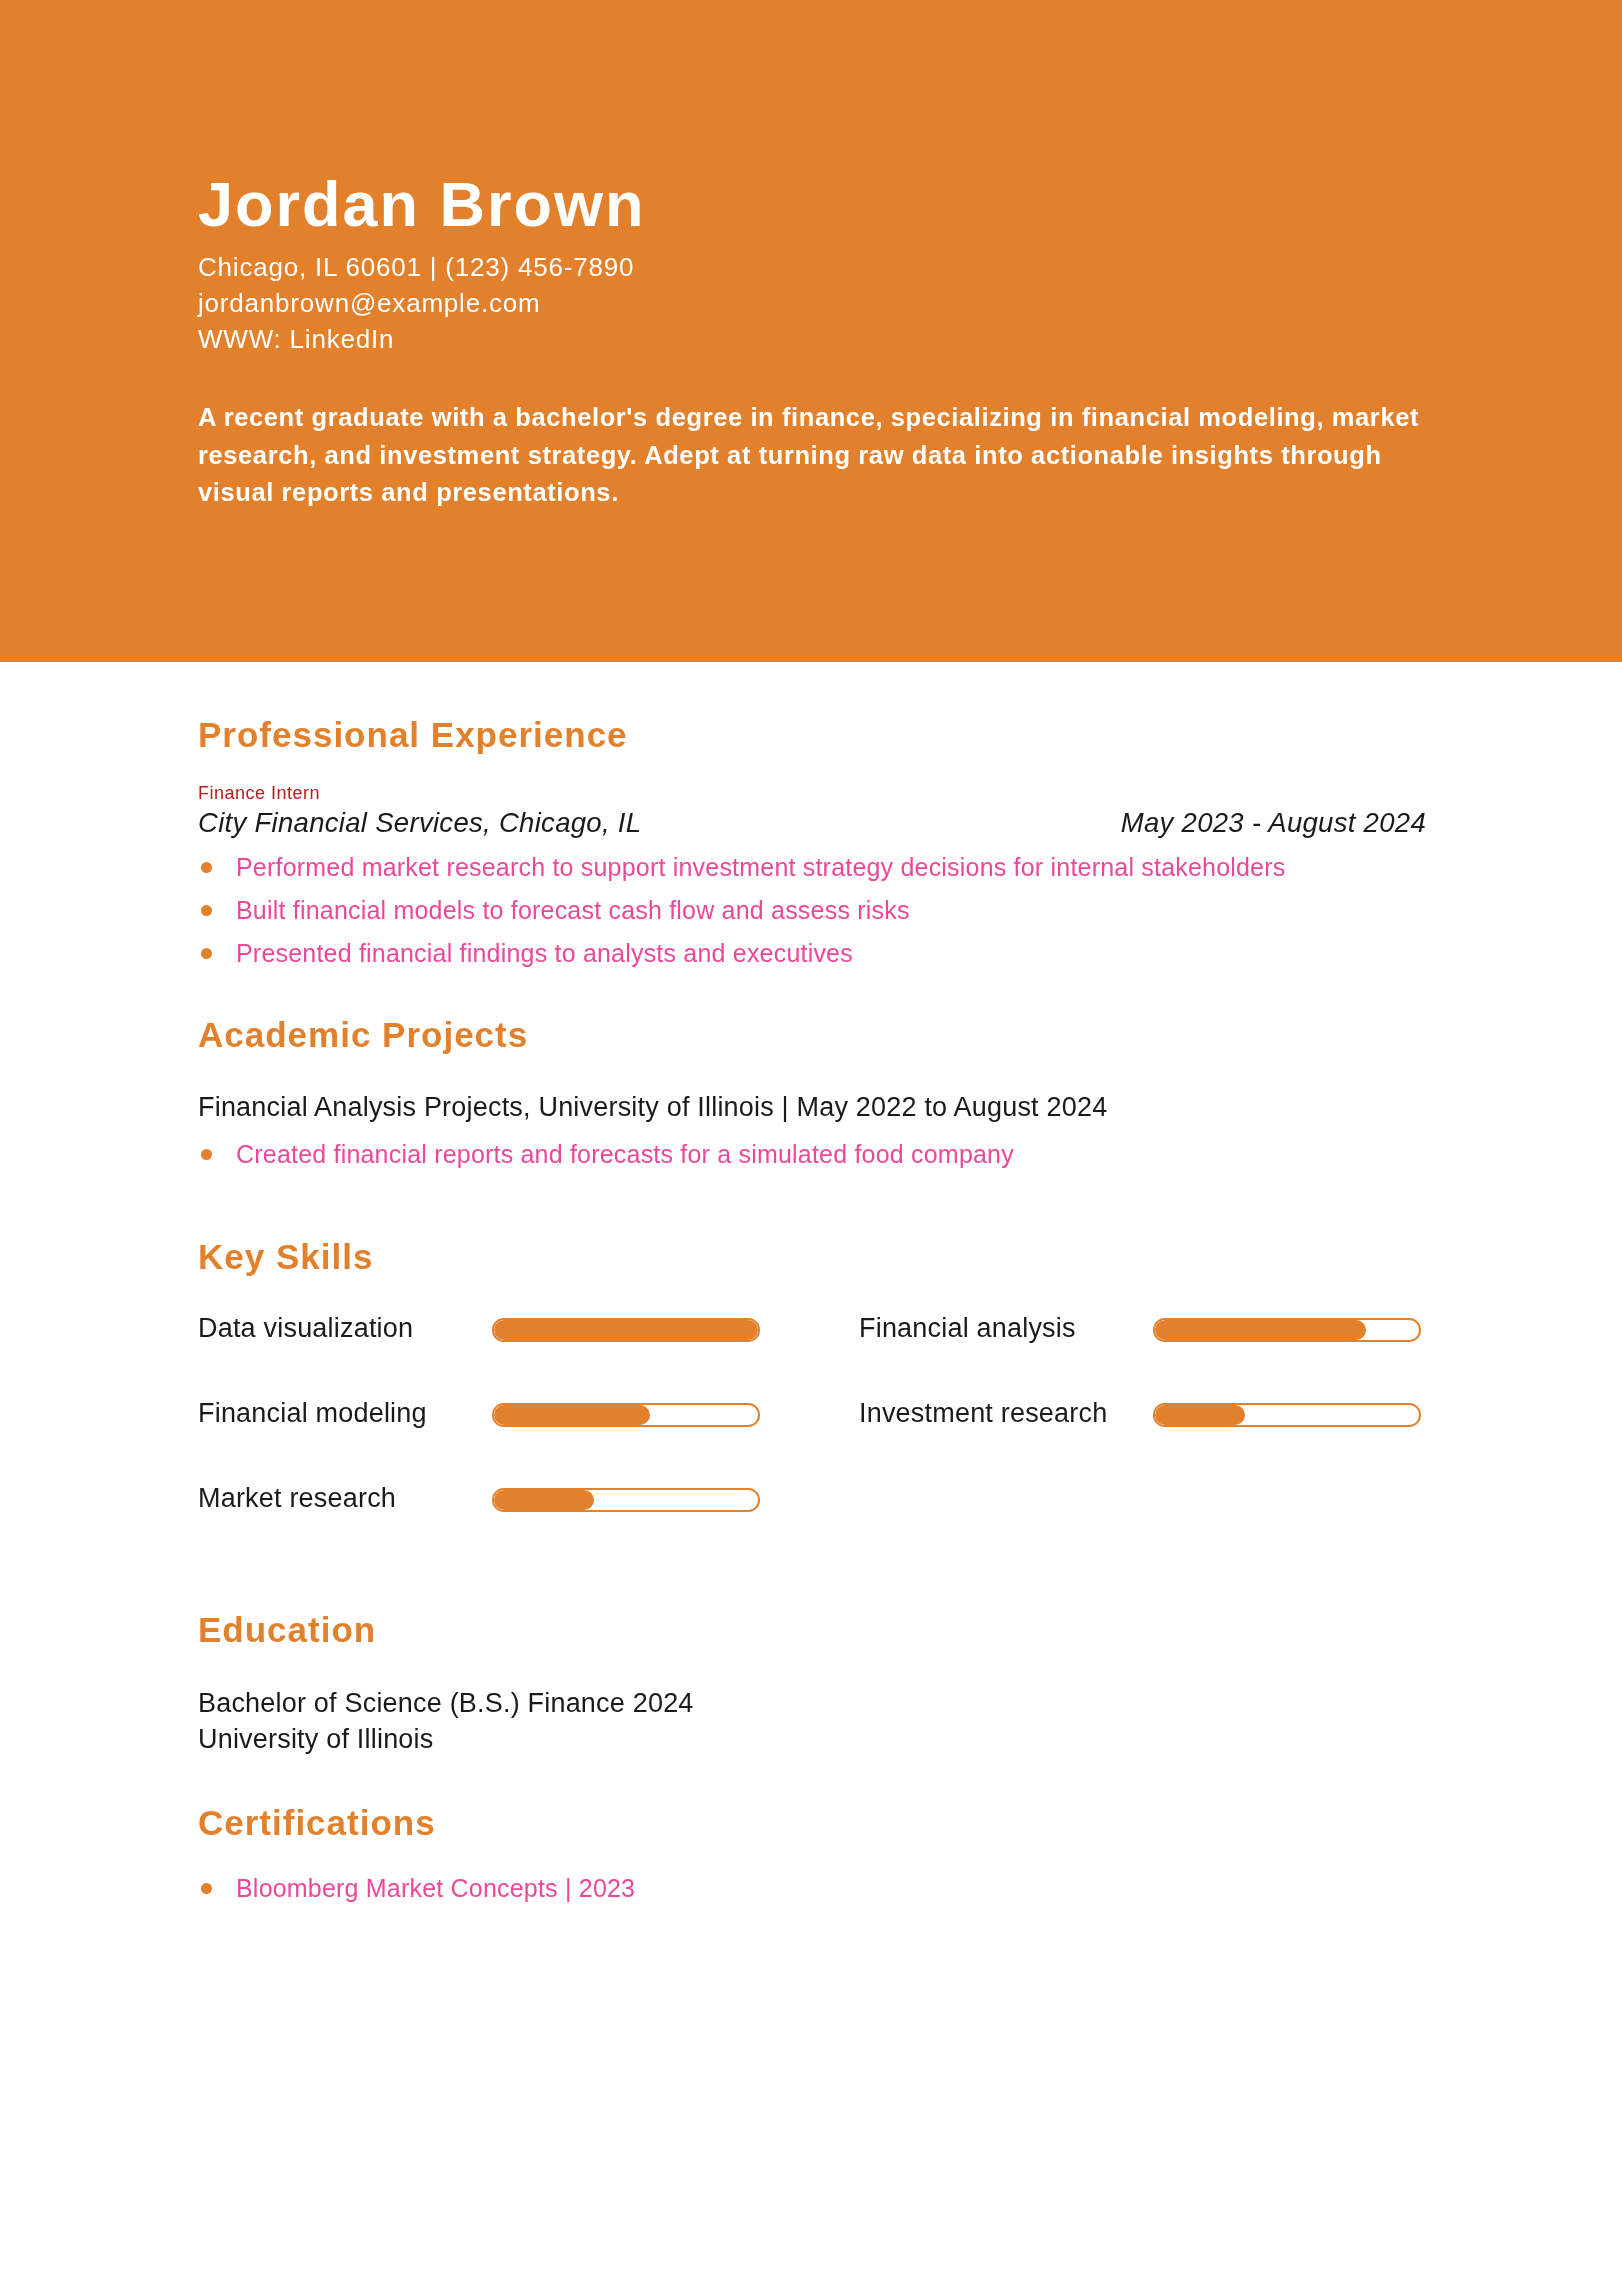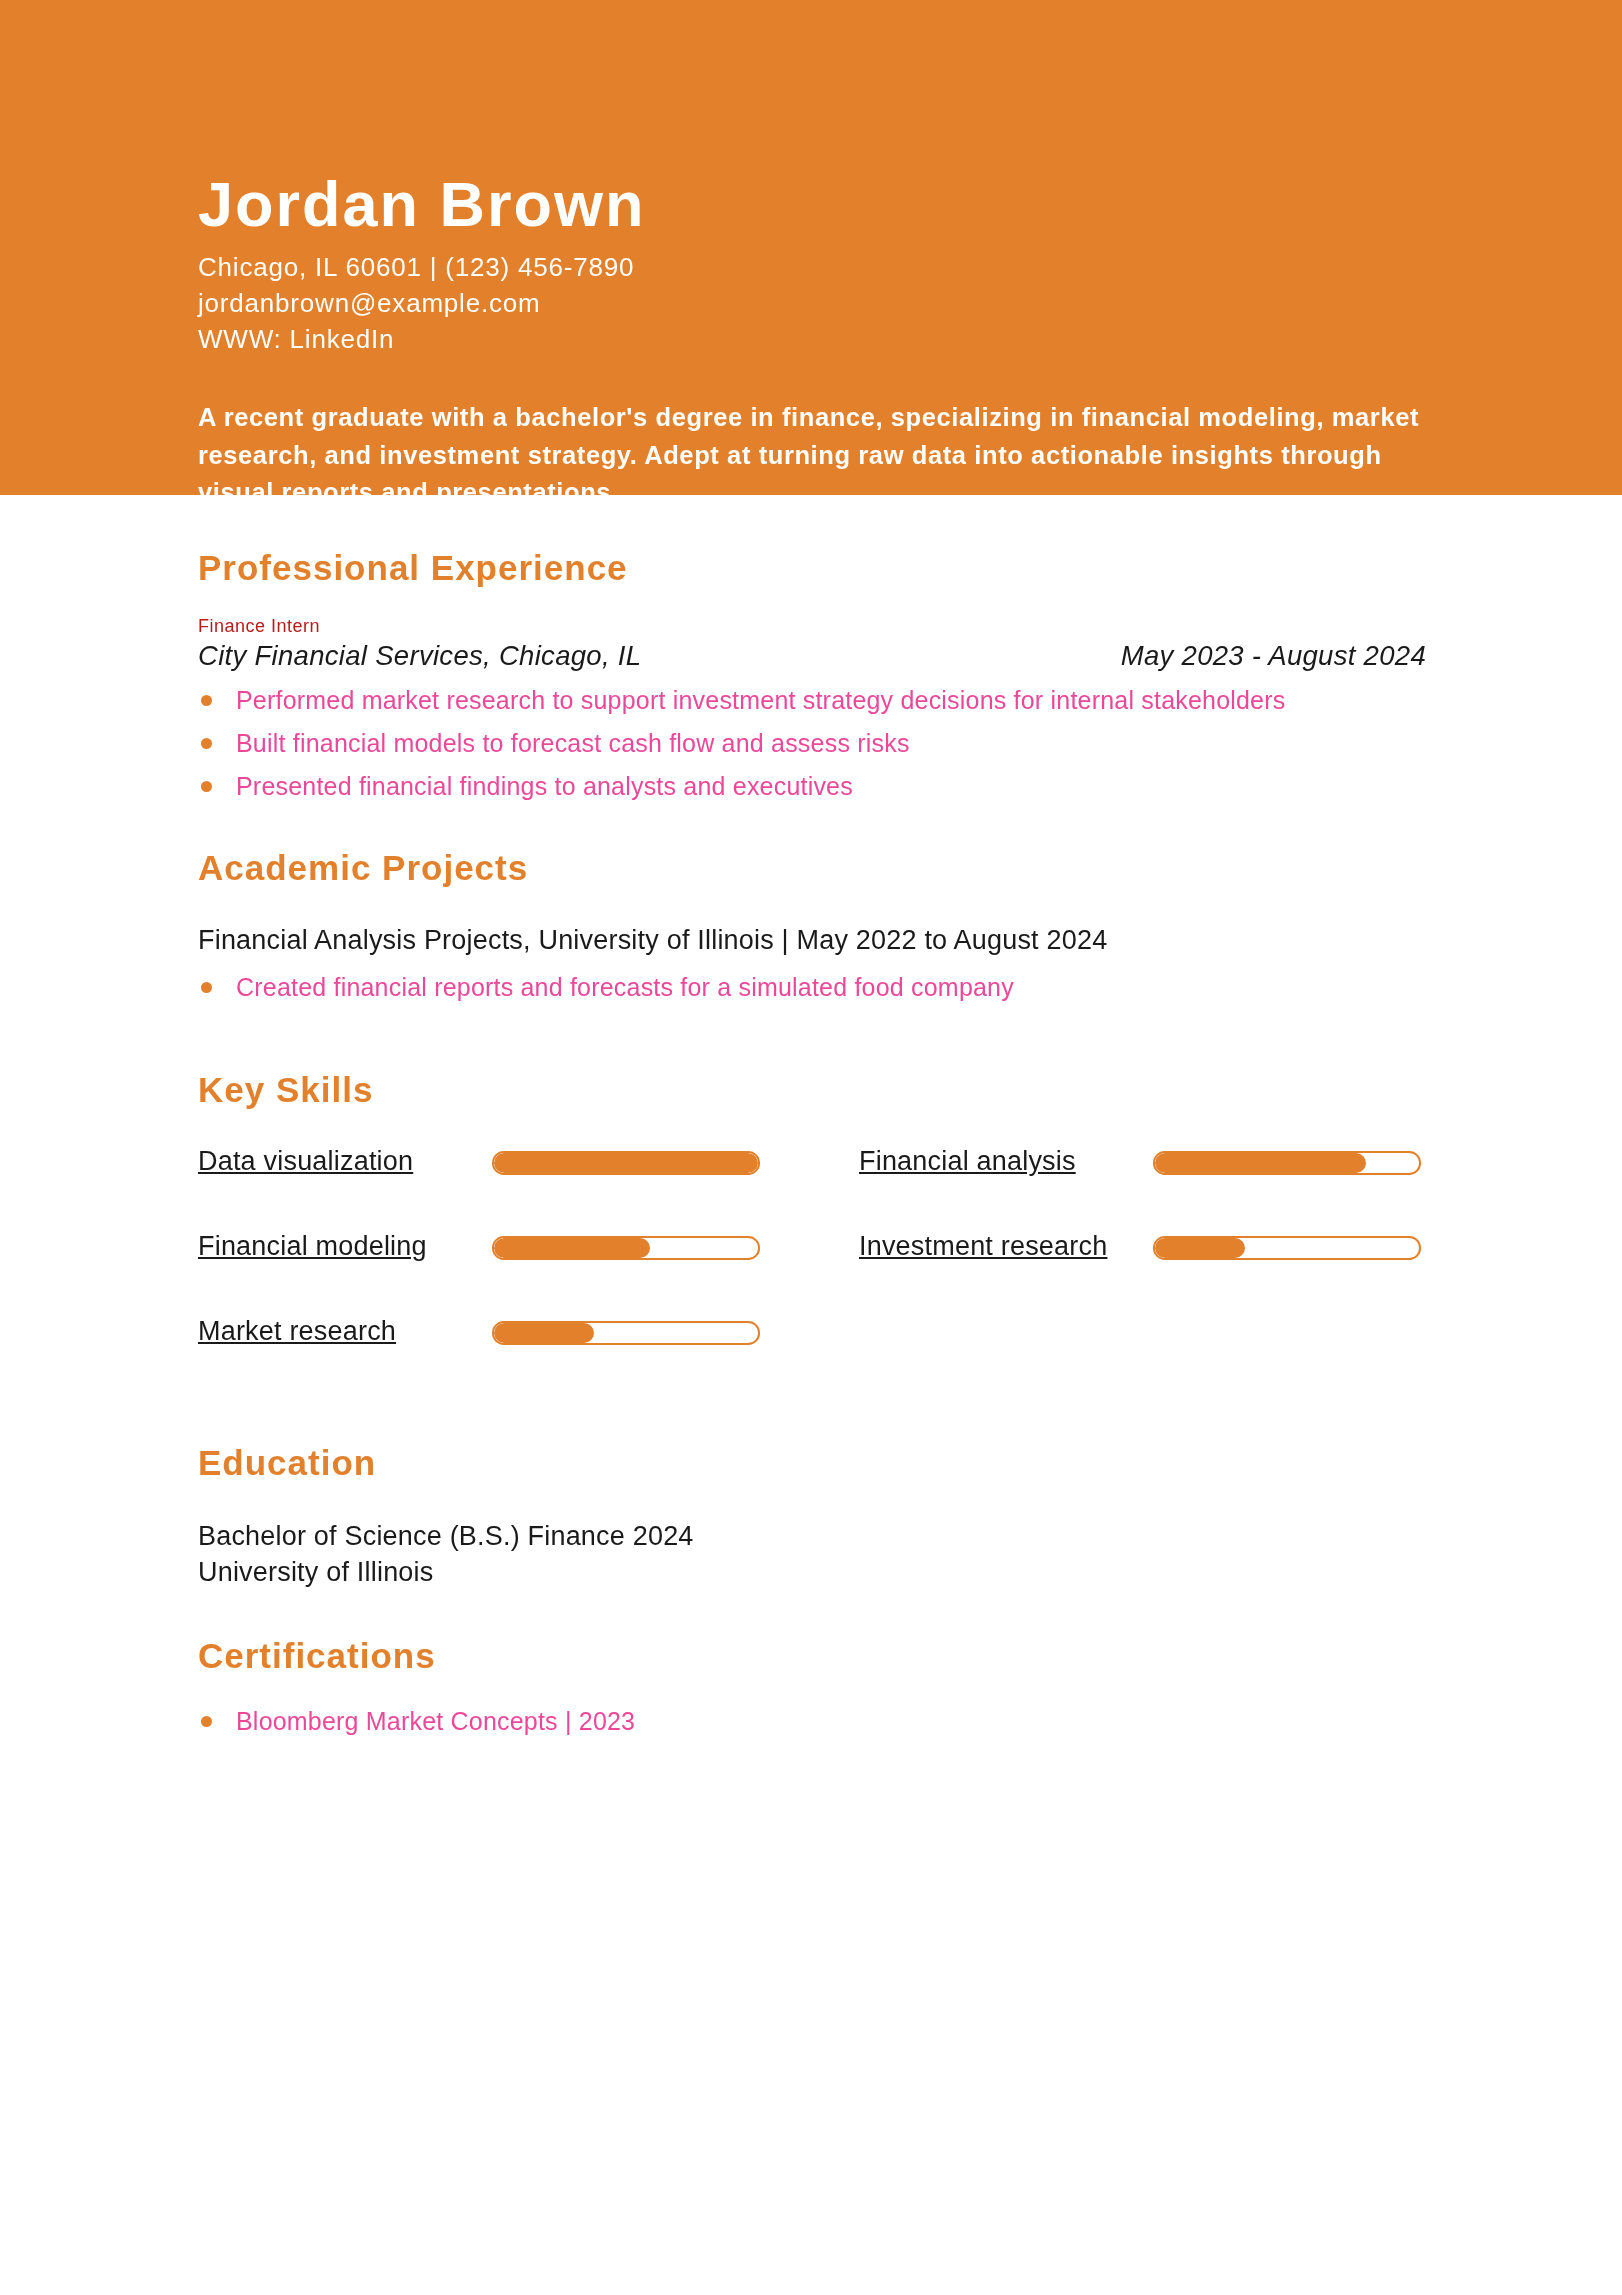--- a/index.html
+++ b/index.html
@@ -11,21 +11,21 @@
     width: 1622px;
     height: 2295px;
     font-family: "Liberation Sans", sans-serif;
     color: #1a1a1a;
     overflow: hidden;
   }
 
   
   .header-band {
     width: 1622px;
-    height: 495px;
+    height: 662px;
     background: #E2802C;
     box-sizing: border-box;
     padding: 173px 196px 0 198px;
   }
   .name {
     font-size: 63px;
     font-weight: bold;
     color: #ffffff;
     letter-spacing: 2px;
     line-height: 1.0;
@@ -121,21 +121,20 @@
   }
 
   
   .sec-skills { margin-top: 68px; }
   .skills-grid {
     margin-top: 33px;
     display: grid;
     grid-template-columns: 661px 1fr;
     column-gap: 0;
     row-gap: 0;
-    text-decoration: underline;
   }
   .skill-row {
     display: flex;
     align-items: flex-start;
     height: 85px;
   }
   .skill-label {
     width: 294px;
     font-size: 27px;
     color: #1a1a1a;

